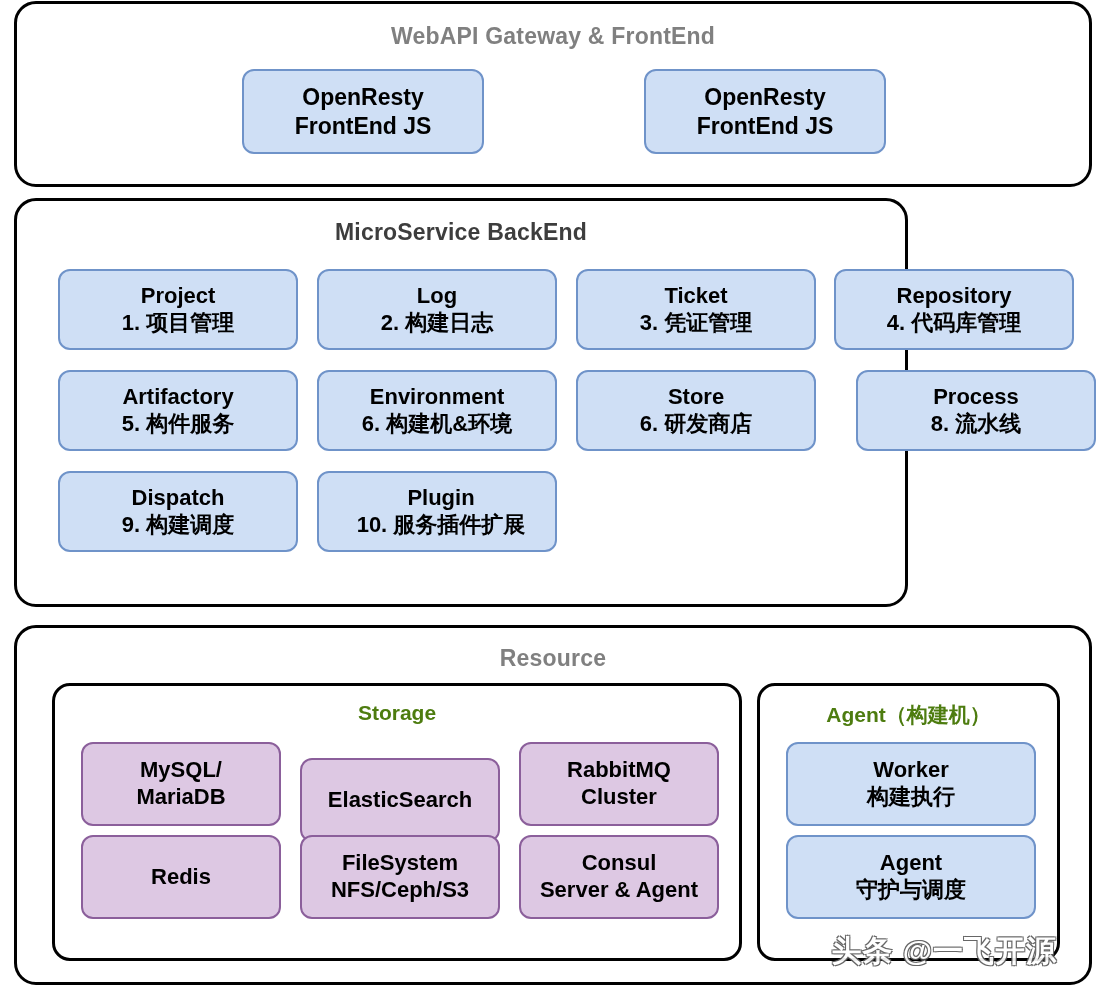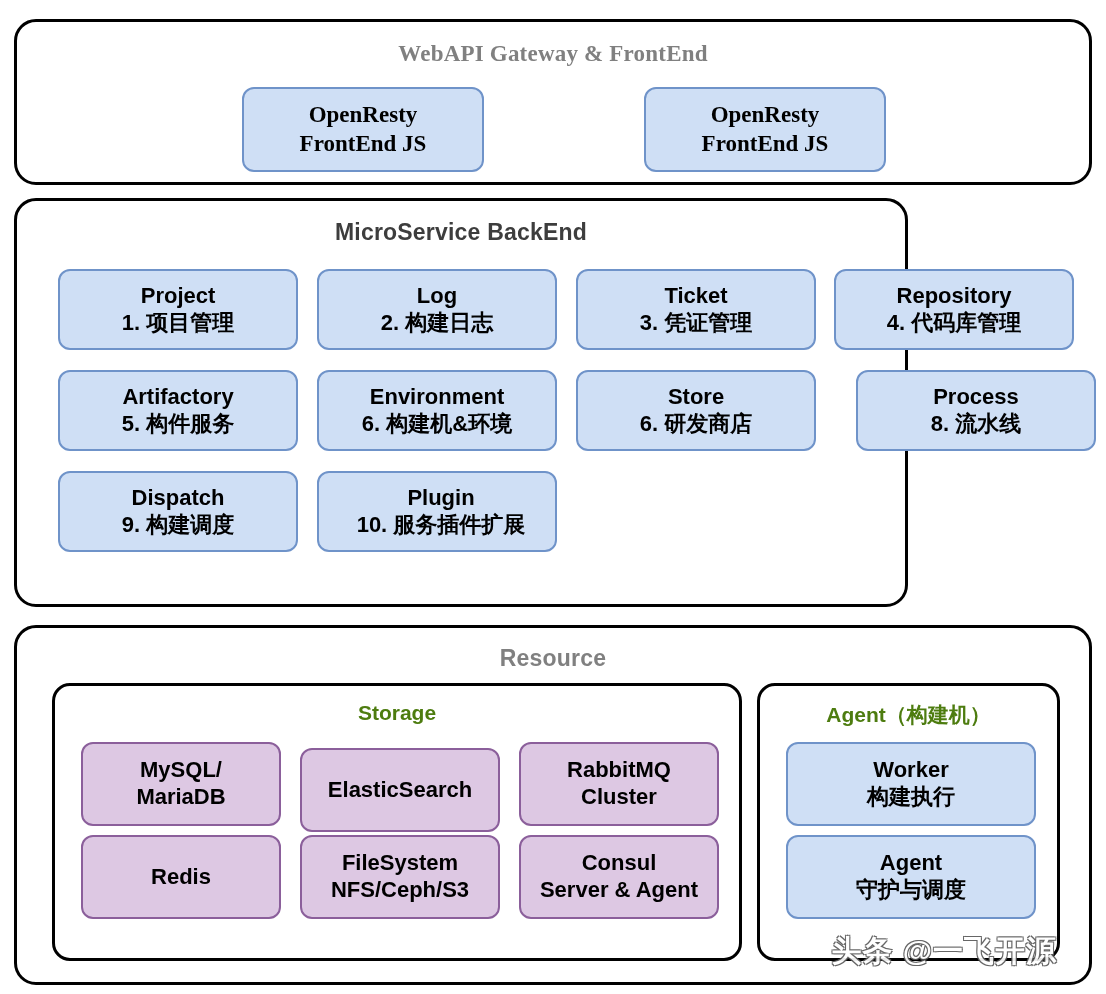--- a/index.html
+++ b/index.html
@@ -24,21 +24,21 @@
 
   
   .panel {
     position: absolute;
     box-sizing: border-box;
     border: 3px solid #000000;
     border-radius: 22px;
     background: #ffffff;
   }
 
-  #panel-gateway  { left: 14px;  top: 19px;   width: 1078px; height: 166px; font-family: Liberation Serif, serif; }
+  #panel-gateway  { left: 14px;  top: 1px;   width: 1078px; height: 186px; }
   #panel-backend  { left: 14px;  top: 198px; width: 894px; height: 409px; }
   #panel-resource { left: 14px;  top: 625px; width: 1078px; height: 360px; }
 
   
   .subpanel {
     position: absolute;
     box-sizing: border-box;
     border: 3px solid #000000;
     border-radius: 18px;
     background: #ffffff;
@@ -112,21 +112,21 @@
   #be-node-4 { left: 41px;  top: 169px; }
   #be-node-5 { left: 300px; top: 169px; }
   #be-node-6 { left: 559px; top: 169px; }
   #be-node-7 { left: 817px; top: 169px; margin-left: 22px; }
   #be-node-8 { left: 41px;  top: 270px; }
   #be-node-9 { left: 300px; top: 270px; padding-left: 8px; }
 
   
   .st-node { width: 200px; height: 84px; font-size: 22px; }
   #st-node-0 { left: 26px;  top: 56px;  }
-  #st-node-1 { left: 245px; top: 62px;  }
+  #st-node-1 { left: 245px; top: 72px;  }
   #st-node-2 { left: 464px; top: 56px;  }
   #st-node-3 { left: 26px;  top: 149px; }
   #st-node-4 { left: 245px; top: 149px; }
   #st-node-5 { left: 464px; top: 149px; }
 
   
   .ag-node { width: 250px; height: 84px; font-size: 22px; }
   #ag-node-0 { left: 26px; top: 56px;  }
   #ag-node-1 { left: 26px; top: 149px; }
 

